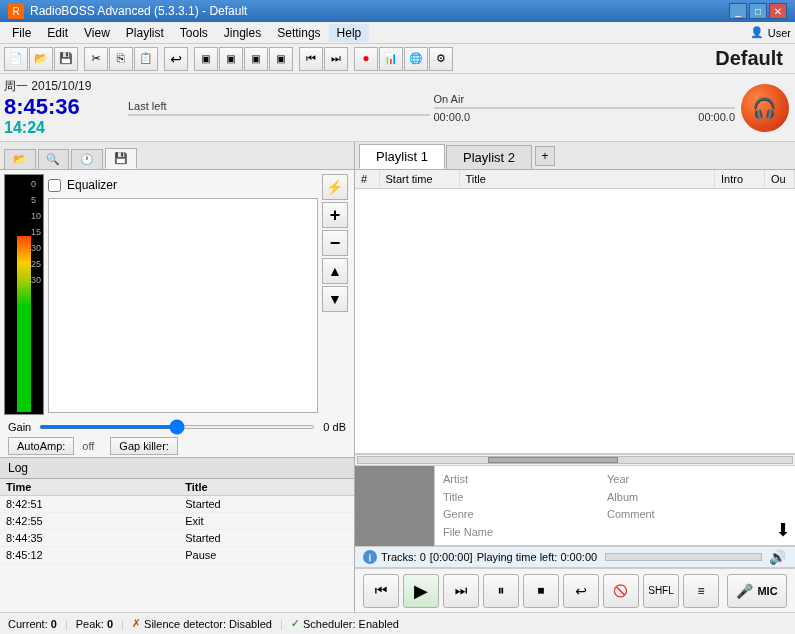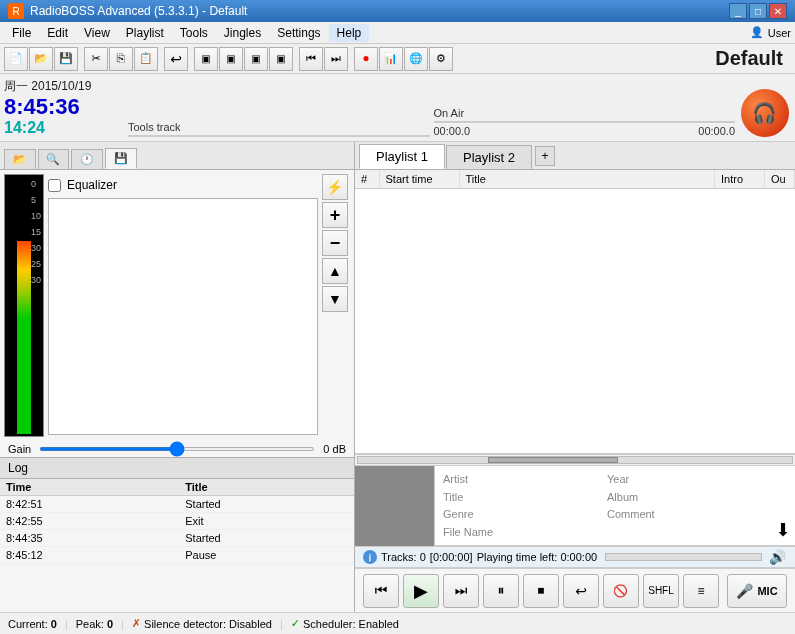--- a/index.html
+++ b/index.html
@@ -19,21 +19,21 @@
     .menu-item { padding: 2px 8px; cursor: pointer; font-size: 12px; }
     .menu-item.active { background: #d9e8f9; }
     
     
     .toolbar { background: #f0f0f0; border-bottom: 1px solid #ccc; height: 30px; display: flex; align-items: center; padding: 2px 4px; gap: 1px; }
     .tb-btn { width: 24px; height: 24px; background: linear-gradient(to bottom, #fafafa, #e8e8e8); border: 1px solid #b0b0b0; display: flex; align-items: center; justify-content: center; cursor: pointer; font-size: 11px; }
     .tb-separator { width: 4px; }
     .tb-right { margin-left: auto; font-size: 20px; font-weight: bold; color: #1a1a1a; padding-right: 8px; }
     
     
-    .status-bar-top { background: #f0f0f0; border-bottom: 1px solid #ccc; height: 68px; display: flex; align-items: flex-end; padding: 4px; gap: 4px; }
+    .status-bar-top { background: #f0f0f0; border-bottom: 1px solid #ccc; height: 68px; display: flex; align-items: center; padding: 4px; gap: 4px; }
     .time-block { display: flex; flex-direction: column; justify-content: center; min-width: 120px; }
     .time-day { color: #1a1a1a; font-size: 12px; }
     .time-main { color: #0000cc; font-size: 22px; font-weight: bold; line-height: 1.1; }
     .time-sub { color: #00aaaa; font-size: 16px; font-weight: bold; }
     .block-label { font-size: 11px; color: #333; margin-bottom: 2px; }
     .track-display { background: #f5c89a; border: 1px solid #ccc; flex: 1; min-width: 160px; }
     .on-air-display { background: #90ee90; border: 1px solid #ccc; flex: 1; min-width: 160px; }
     .coming-up-display { background: #f5f5c8; border: 1px solid #ccc; flex: 1; min-width: 160px; }
     .timer-text { font-size: 11px; color: #333; margin-top: 2px; }
     .logo-block { width: 52px; display: flex; align-items: center; justify-content: center; }
@@ -178,21 +178,21 @@
   <div class="tb-right">Default</div>
 </div>
 
 <div class="status-bar-top">
   <div class="time-block">
     <div class="time-day">周一  2015/10/19</div>
     <div class="time-main">8:45:36</div>
     <div class="time-sub">14:24</div>
   </div>
   <div style="display:flex;flex-direction:column;flex:1;">
-    <div class="block-label">Tools track</div>
+    <div class="block-label">Last left</div>
     <div class="track-display"></div>
   </div>
   <div style="display:flex;flex-direction:column;flex:1;">
     <div class="block-label">On Air</div>
     <div class="on-air-display"></div>
     <div style="display:flex;justify-content:space-between;">
       <div class="timer-text">00:00.0</div>
       <div class="timer-text">00:00.0</div>
     </div>
   </div>
@@ -243,20 +243,25 @@
         <div class="eq-btn">▼</div>
       </div>
     </div>
 
     <div class="gain-row">
       <span>Gain</span>
       <input type="range" class="gain-slider" min="-20" max="20" value="0" style="">
       <span>0 dB</span>
     </div>
 
+    <div class="autoamp-row">
+      <button class="autoamp-btn">AutoAmp:</button>
+      <span class="autoamp-val">off</span>
+      <button class="autoamp-btn" style="margin-left:8px;">Gap killer:</button>
+    </div>
 
     <div class="log-area">
       <div class="log-header">Log</div>
       <div class="log-table">
         <table>
           <thead>
             <tr>
               <th>Time</th>
               <th>Title</th>
             </tr>

